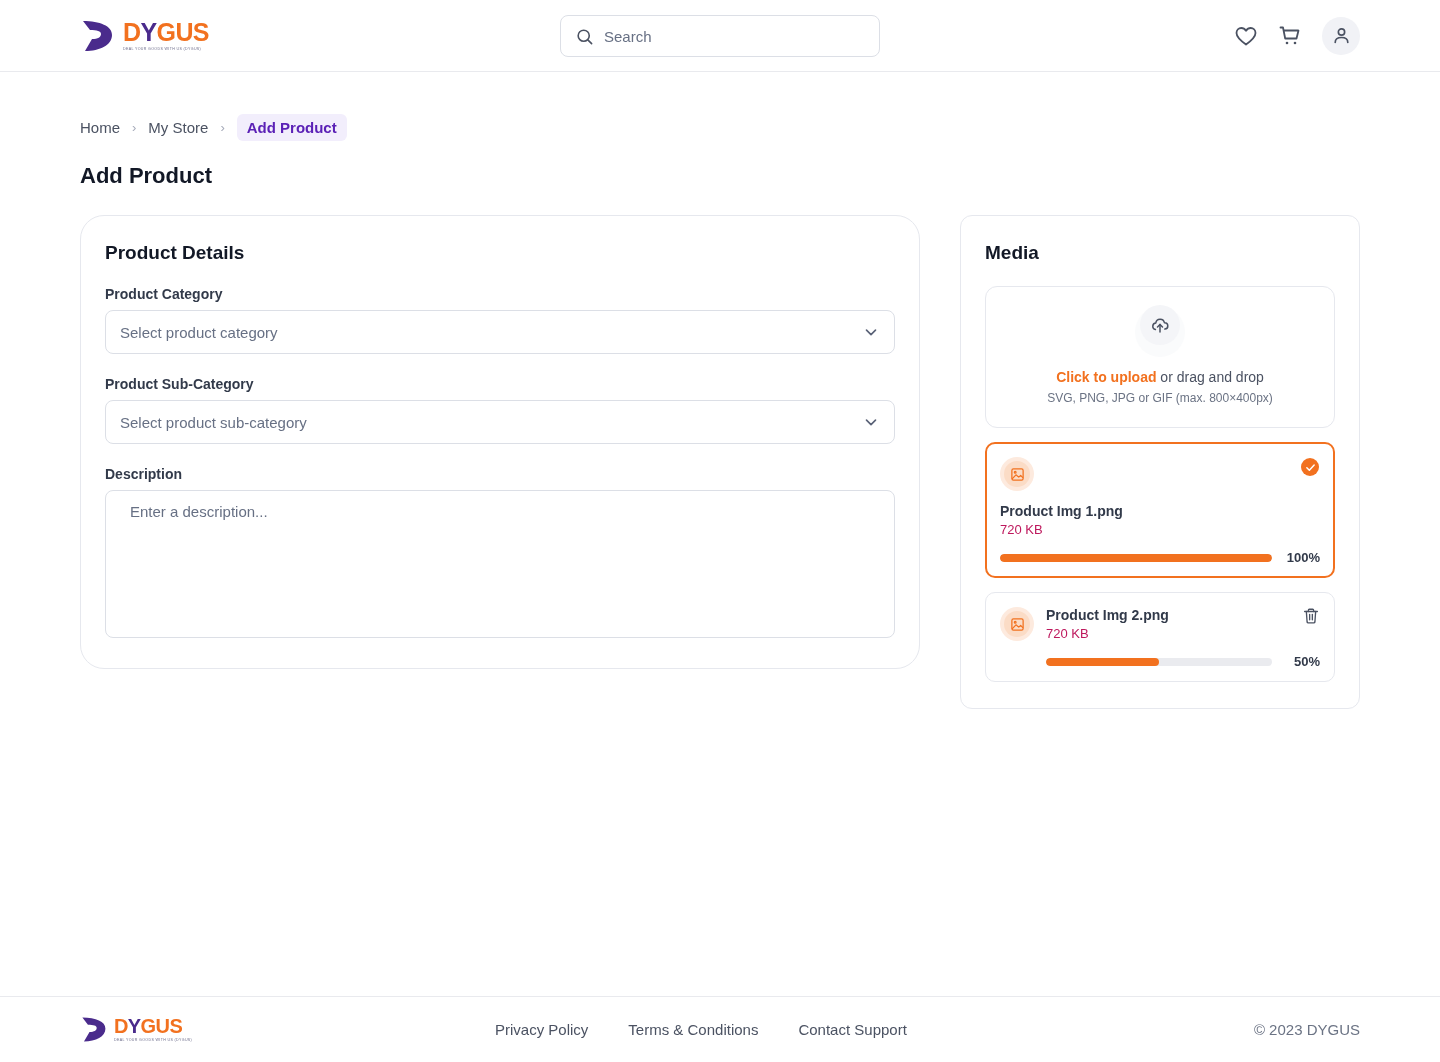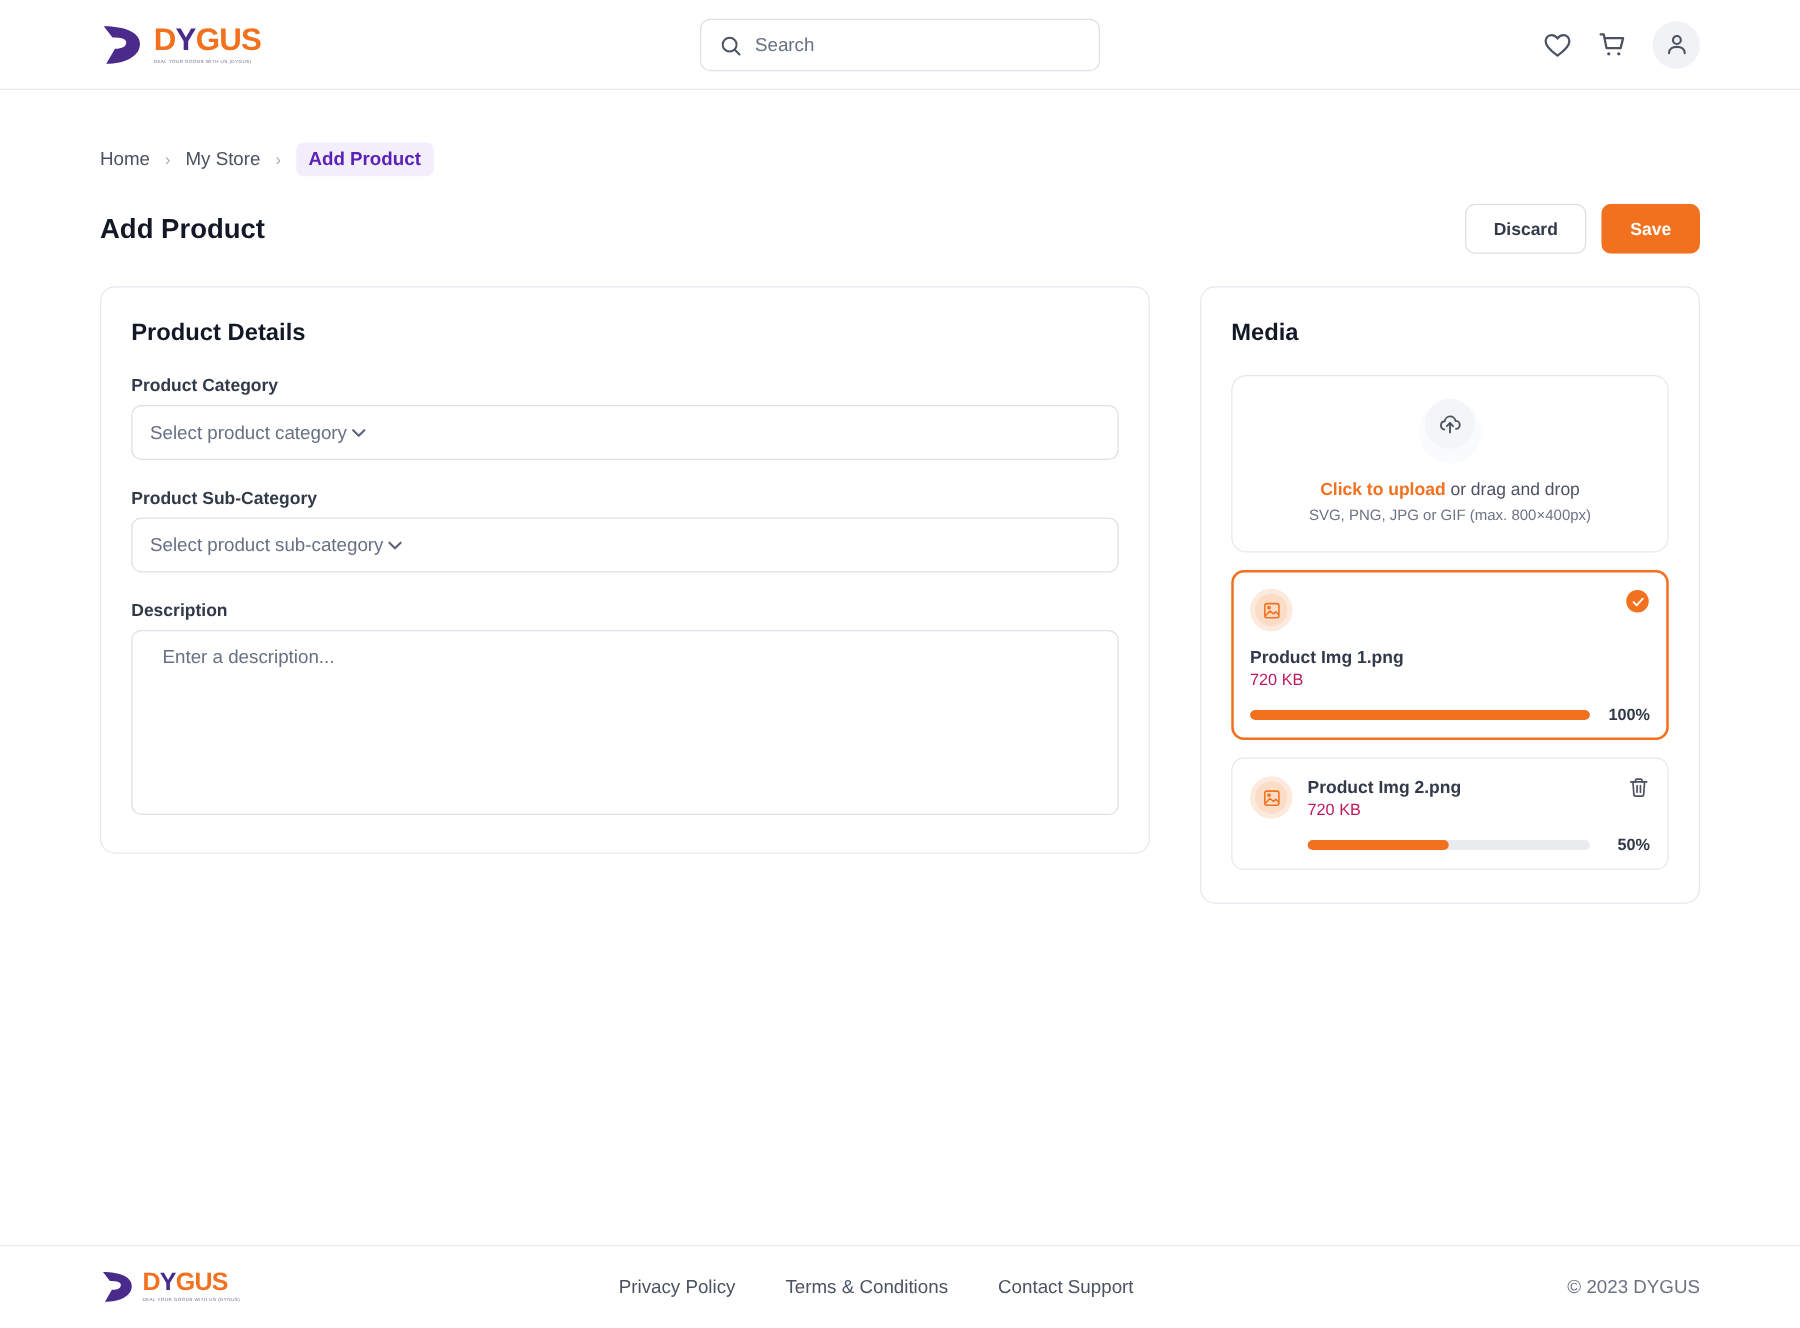--- a/index.html
+++ b/index.html
@@ -118,38 +118,38 @@
   .card {
     background: #fff;
     border: 1px solid #e6e8ee;
     border-radius: 12px;
   }
   .card-h {
     font-size: 19px; font-weight: bold; color: #121826;
   }
 
   
-  .pd { padding: 26px 24px 30px 24px; }
+  .pd { padding: 26px 24px 30px 24px; border-radius: 24px; }
   .field-label {
     font-size: 14px; font-weight: bold; color: #323a4a;
     margin-bottom: 8px; display: block;
   }
   .group { margin-top: 22px; }
   .input {
     width: 100%; height: 44px;
     border: 1px solid #dcdfe6; border-radius: 8px;
     padding: 0 14px;
     font-size: 15px; color: #677084;
     font-family: "Liberation Sans", sans-serif;
     display: flex; align-items: center;
     background: #fff;
     cursor: text;
   }
   .select {
-    justify-content: flex-start;
+    justify-content: space-between;
     cursor: pointer;
   }
   .chev { width: 18px; height: 18px; color: #5a6277; flex: none; }
   .textarea {
     width: 100%; height: 148px;
     border: 1px solid #dcdfe6; border-radius: 8px;
     padding: 12px 24px;
     font-size: 15px; color: #677084;
     background: #fff;
     cursor: text;
@@ -305,24 +305,20 @@
   <div class="breadcrumb">
     <span class="bc-link">Home</span>
     <span class="bc-sep">›</span>
     <span class="bc-link">My Store</span>
     <span class="bc-sep">›</span>
     <span class="bc-current">Add Product</span>
   </div>
 
   <div class="title-row">
     <div class="page-title">Add Product</div>
-    <div class="btn-group">
-      <button class="btn btn-discard">Discard</button>
-      <button class="btn btn-save">Save</button>
-    </div>
   </div>
 
   <div class="columns">
 
     <div class="col-left">
       <div class="card pd">
         <div class="card-h">Product Details</div>
 
 
         <div class="group">

